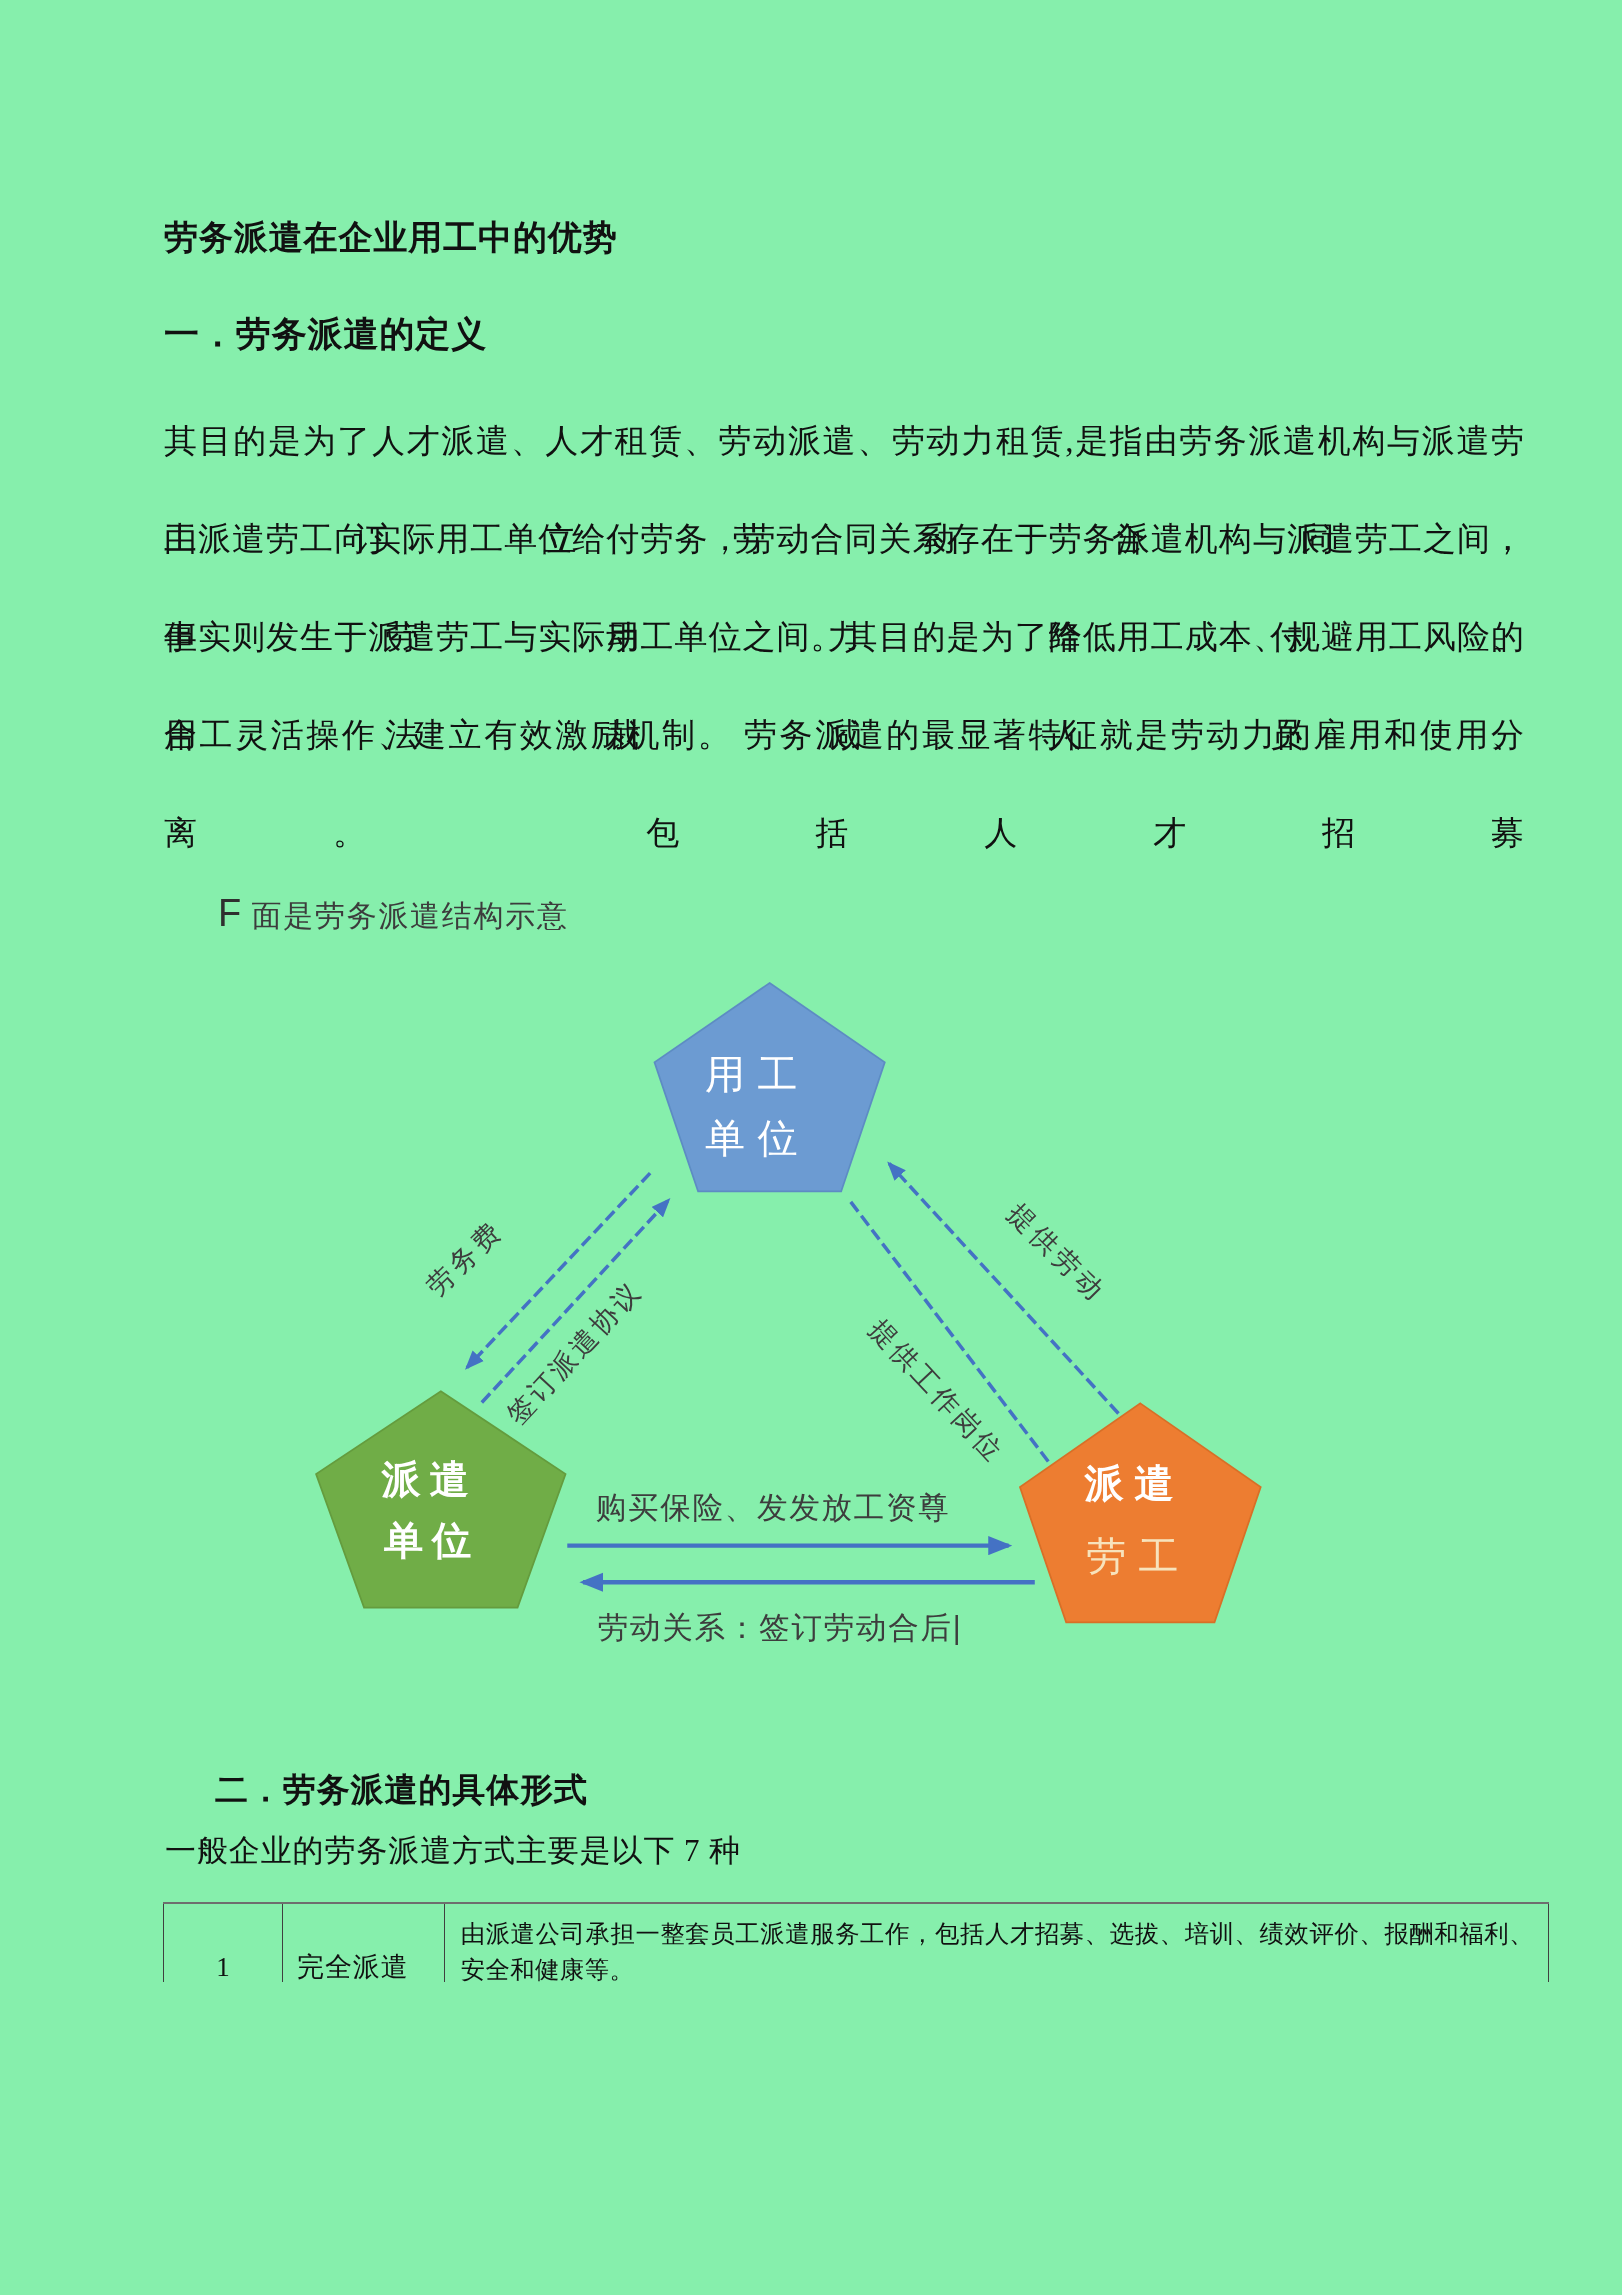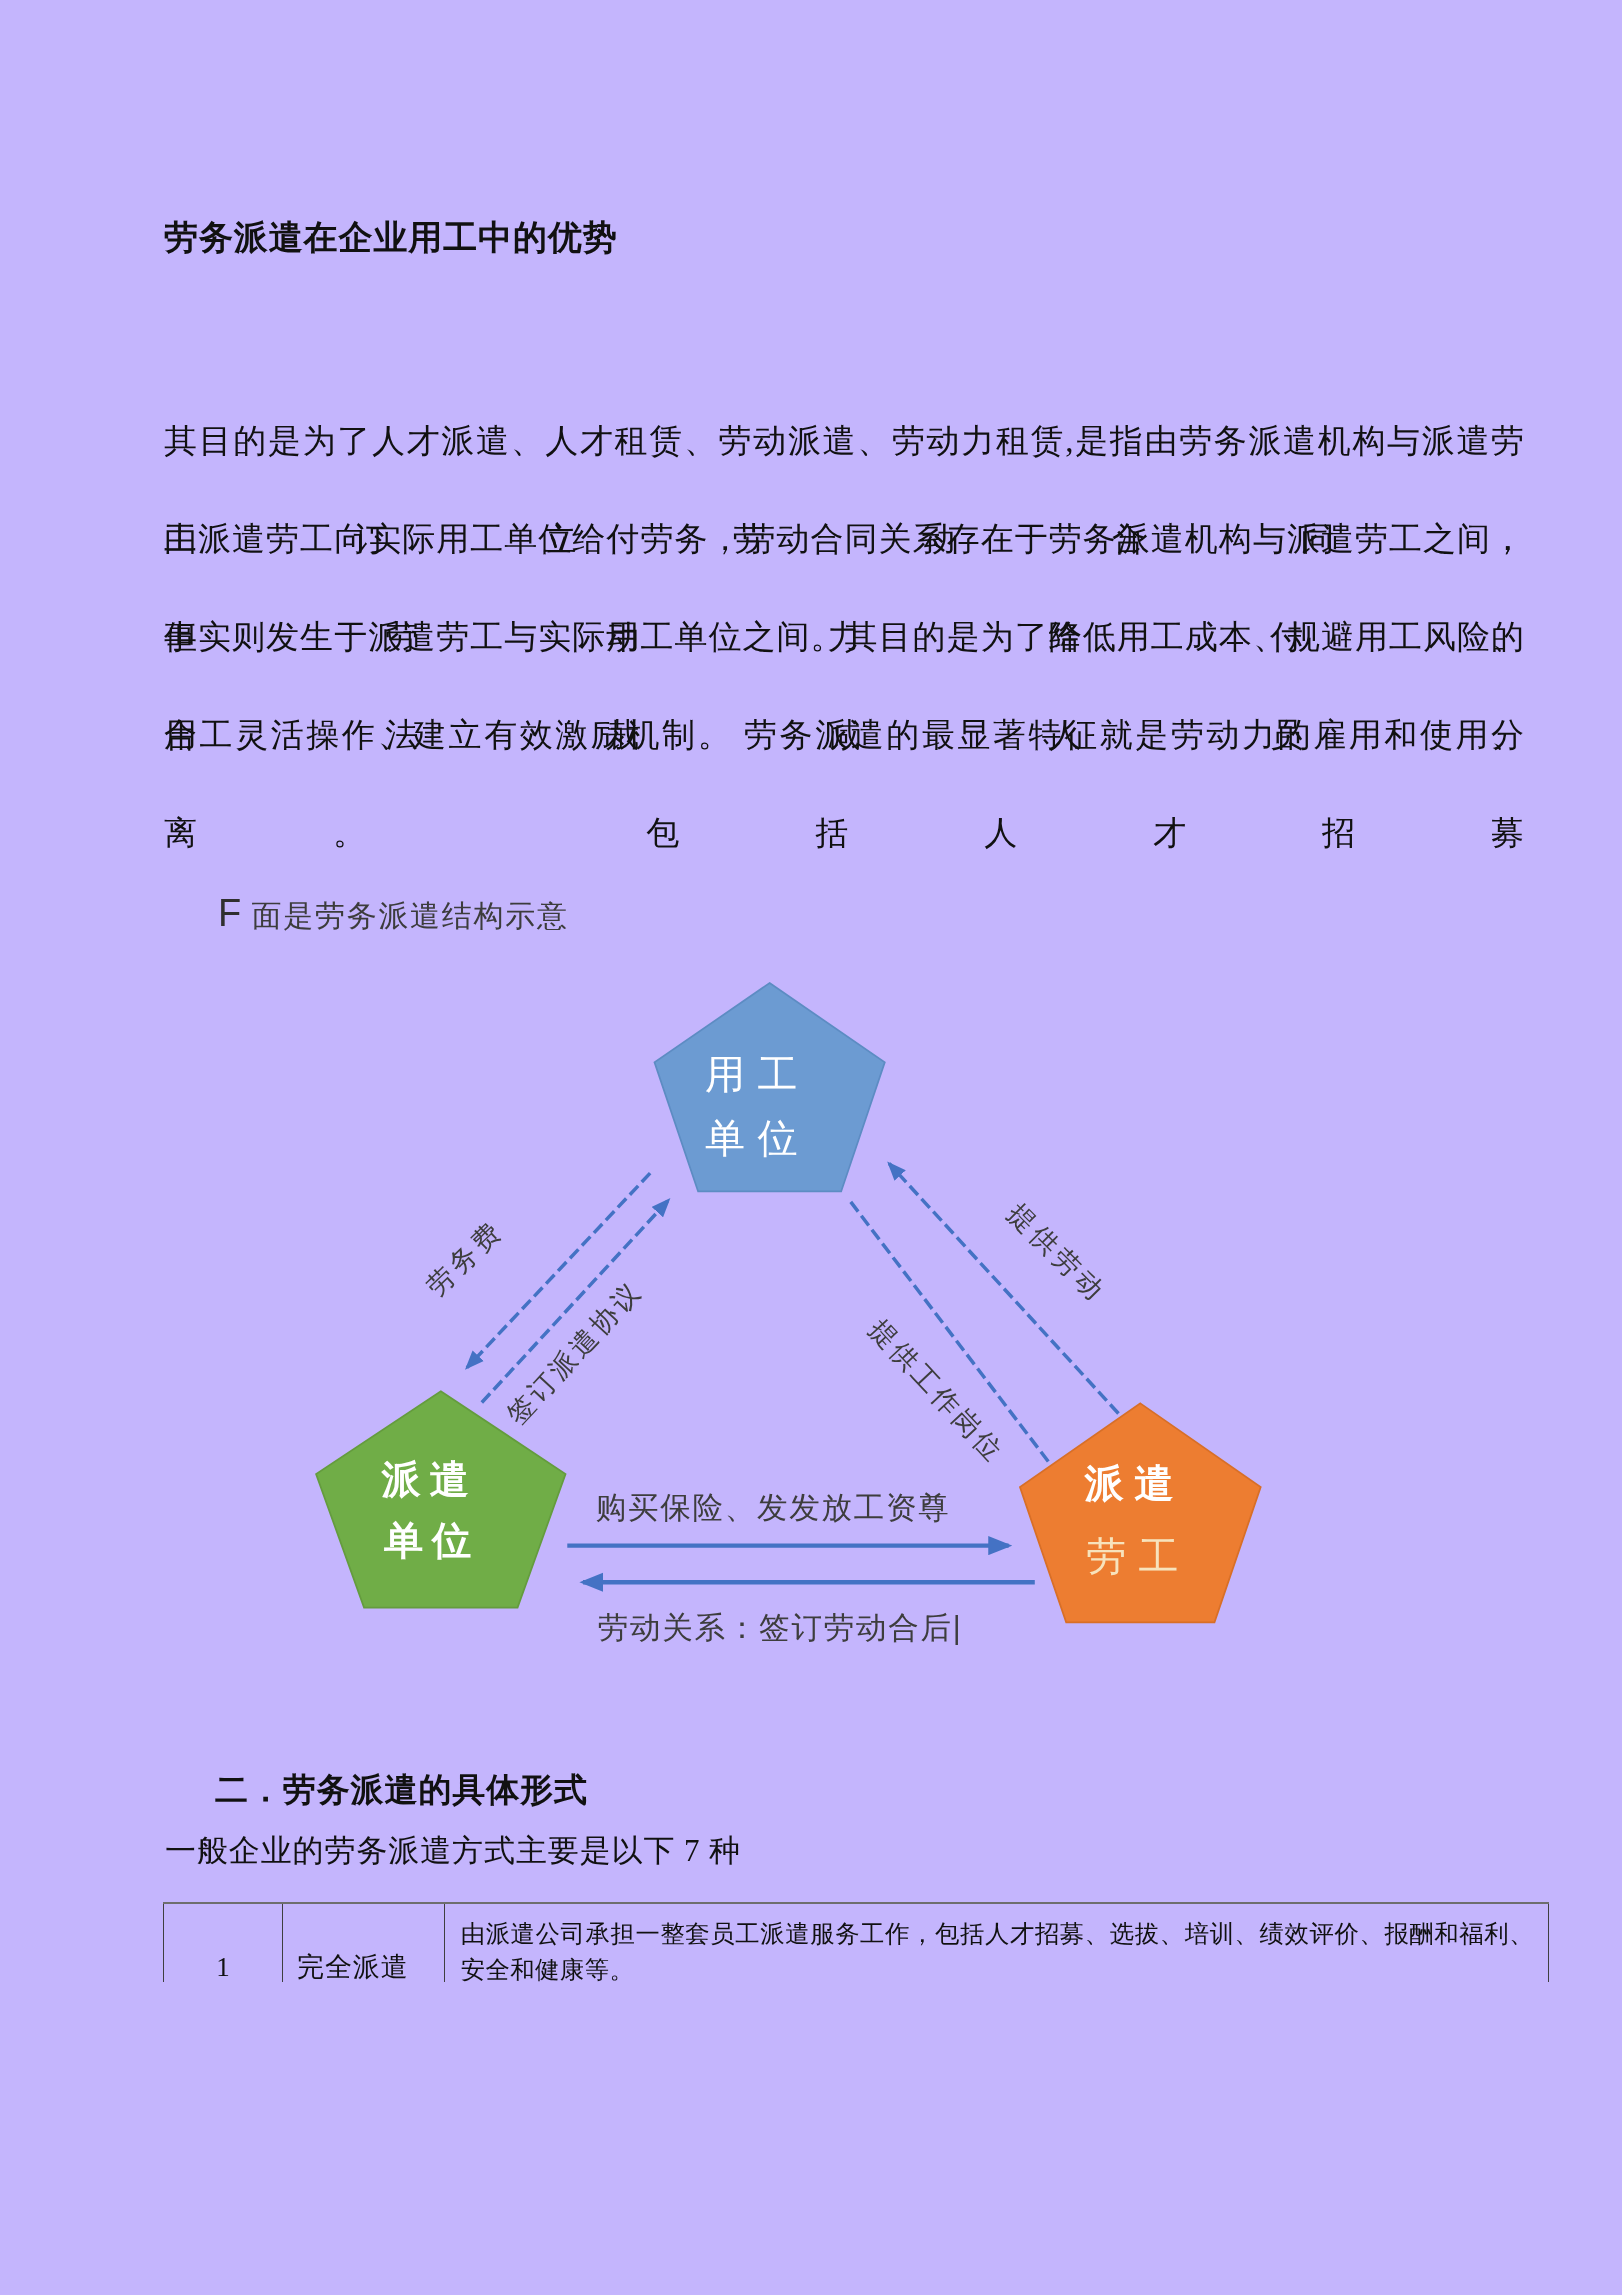--- a/index.html
+++ b/index.html
@@ -1,17 +1,17 @@
 <!DOCTYPE html>
 <html style="font-size:14px"><head>
 <meta charset="utf-8">
 <style>
   html,body{margin:0;padding:0;background:#e8e8e8;}
   .page{
-    position:relative;width:1623px;height:2295px;background:#c4b5fd;
+    position:relative;width:1623px;height:2295px;background:#86efac;
     font-family:"Liberation Serif","DejaVu Serif",serif;color:#111;overflow:hidden;margin:0 auto;
   }
   .doc-title{position:absolute;left:164px;top:215px;font-size:34px;font-weight:700;letter-spacing:0.9px;}
   .h1{position:absolute;left:164px;top:311px;font-size:35px;font-weight:700;letter-spacing:0.9px;}
   .para{position:absolute;left:164px;top:392px;width:1361px;font-size:33px;}
   .para-line{
     height:98px;line-height:98px;text-align:justify;text-align-last:justify;
     text-justify:inter-character;letter-spacing:0.9px;white-space:normal;
   }
   .para-line.no-just{text-align-last:left;}
@@ -34,20 +34,21 @@
   .c2{width:162px;padding:45px 0 0 14px;font-size:27px;letter-spacing:0.9px;}
   .c3{flex:1;border-right:1.7px solid #3f3f3f;padding:12.2px 14px 0 15.7px;font-size:24.4px;line-height:36px;text-align:justify;text-justify:inter-character;letter-spacing:0.4px;}
 </style>
 </head>
 <body>
 
 <div class="page">
 
   <div class="doc-title">劳务派遣在企业用工中的优势</div>
 
+  <div class="h1">一．劳务派遣的定义</div>
 
   <div class="para">
       <div class="para-line"><span>其目的是为了</span><span class="b">人才派遣、人才租赁、劳动派遣、劳动力租赁</span><span>,是指由劳务派遣机构与派遣劳工订立劳动合同，</span></div>
       <div class="para-line"><span>由派遣劳工向实际用工单位给付劳务，劳动合同关系存在于劳务派遣机构与派遣劳工之间，但劳动力给付的</span></div>
       <div class="para-line"><span>事实则发生于派遣劳工与实际用工单位之间。其目的是为了</span><span class="b">降低用工成本、规避用工风险、合法裁减人员、</span></div>
       <div class="para-line"><span class="b">用工灵活操作、建立有效激励机制</span><span>。 劳务派遣的最显著特征就是</span><span class="b">劳动力的雇用和使用分离</span><span>。 包括人才招募</span></div>
     </div>
 
   <div class="fig-caption">
     <span class="cap-f">F</span><span>面是劳务派遣结构示意</span>

